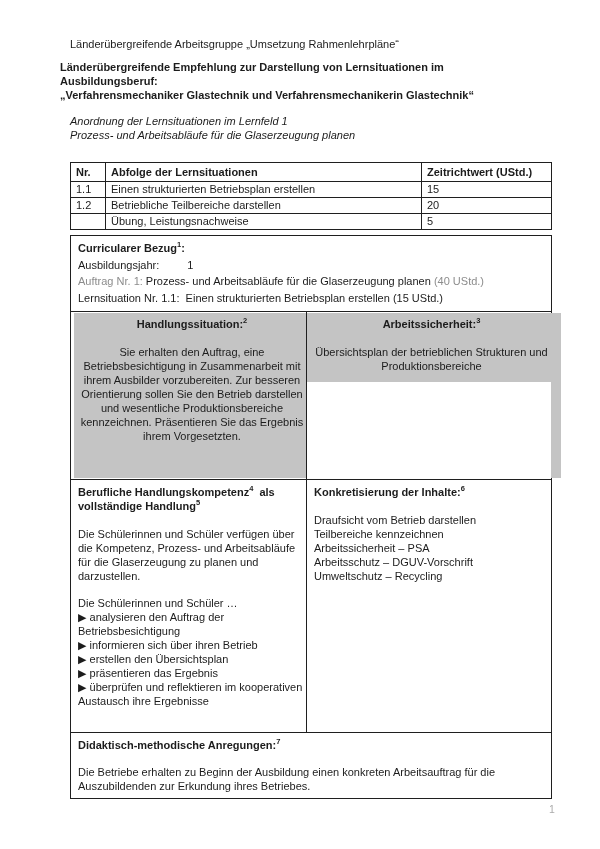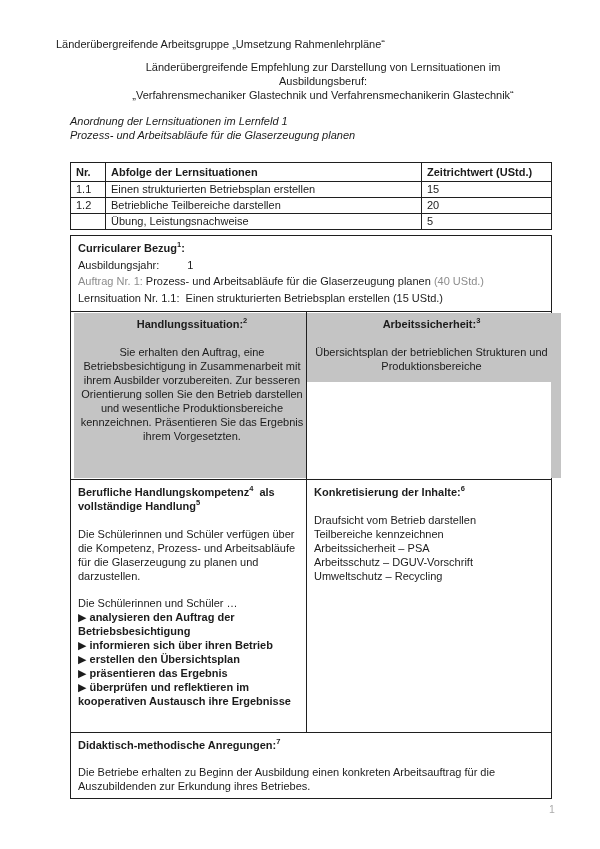--- a/index.html
+++ b/index.html
@@ -7,22 +7,22 @@
   body {
     width: 600px; height: 849px;
     background: #ffffff;
     font-family: "Liberation Sans", "DejaVu Sans", sans-serif;
     font-size: 11px;
     line-height: 14px;
     color: #1c1c1c;
   }
   .page { position: relative; width: 600px; height: 849px; overflow: hidden; background: #ffffff; }
 
-  .doc-header-line { position: absolute; left: 56px; top: 37px; width: 500px; white-space: nowrap; }
-  .doc-title { position: absolute; left: 68px; top: 60px; width: 510px; font-weight: normal; text-align: center; }
+  .doc-header-line { position: absolute; left: 70px; top: 37px; width: 500px; white-space: nowrap; }
+  .doc-title { position: absolute; left: 60px; top: 60px; width: 510px; font-weight: bold; }
   .doc-title div { white-space: nowrap; }
   .doc-subtitle { position: absolute; left: 70px; top: 114px; width: 500px; font-style: italic; }
   .doc-subtitle div { white-space: nowrap; }
 
   table { border-collapse: collapse; table-layout: fixed; }
   .overview-table { position: absolute; left: 70px; top: 162px; width: 481px; }
   .overview-table th, .overview-table td {
     border: 1.5px solid #1f1f1f;
     padding: 1px 5px;
     text-align: left;
@@ -42,21 +42,21 @@
     position: relative;
   }
   .row-curricular td { height: 71px; line-height: 16.5px; padding-top: 4px; }
   .row-situation td { height: 168px; }
   .row-competence td { height: 253px; }
   .row-didactic td { height: 57px; }
 
   .cell-heading { font-weight: bold; white-space: pre-wrap; }
   .cell-para { margin-top: 14px; white-space: pre-wrap; }
   .lead-in { margin-top: 13px; }
-  .bullet-list div { white-space: normal; font-weight: bold; }
+  .bullet-list div { white-space: normal; }
   .plain-list { margin-top: 14px; }
   .pre { white-space: pre-wrap; }
 
   .gray-text { color: #8c8c8c; }
   .tabbed { padding-left: 28px; }
   sup { font-size: 7.5px; line-height: 0; vertical-align: super; }
 
   
   .gray-fill { position: absolute; left: 3px; top: 1px; right: 0; bottom: 1px; background: #c4c4c4; }
   .result-gray-top { position: absolute; left: 0; top: 1px; right: -10px; height: 69px; background: #c4c4c4; }

